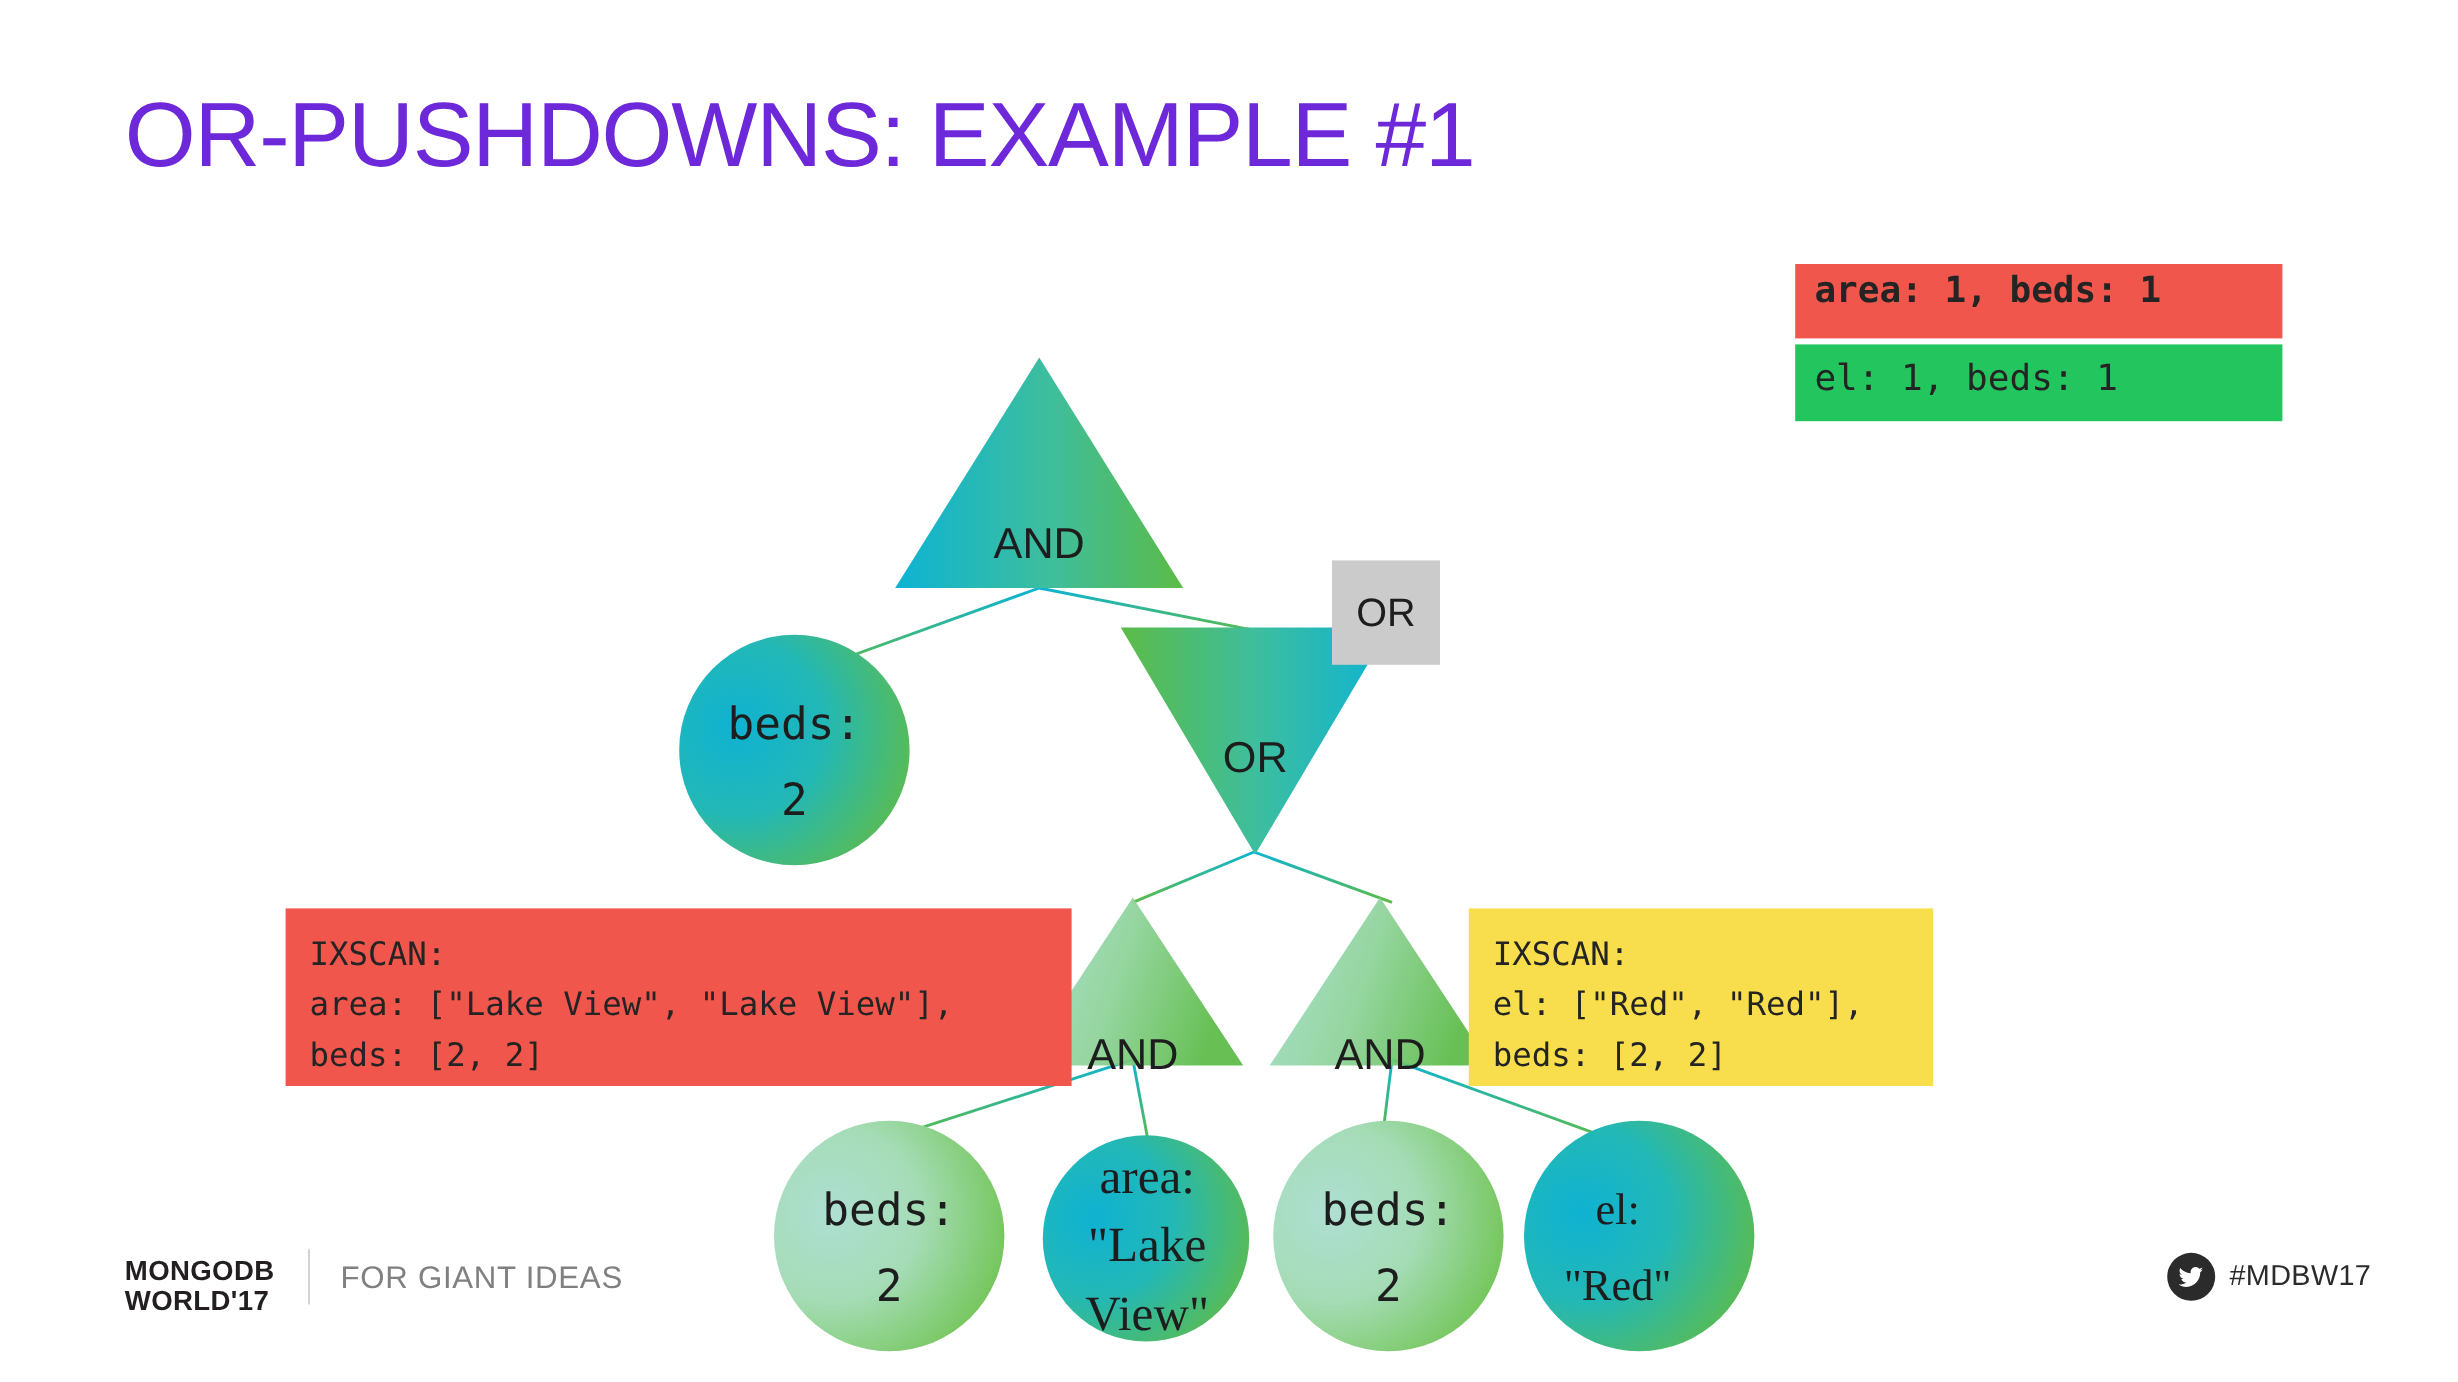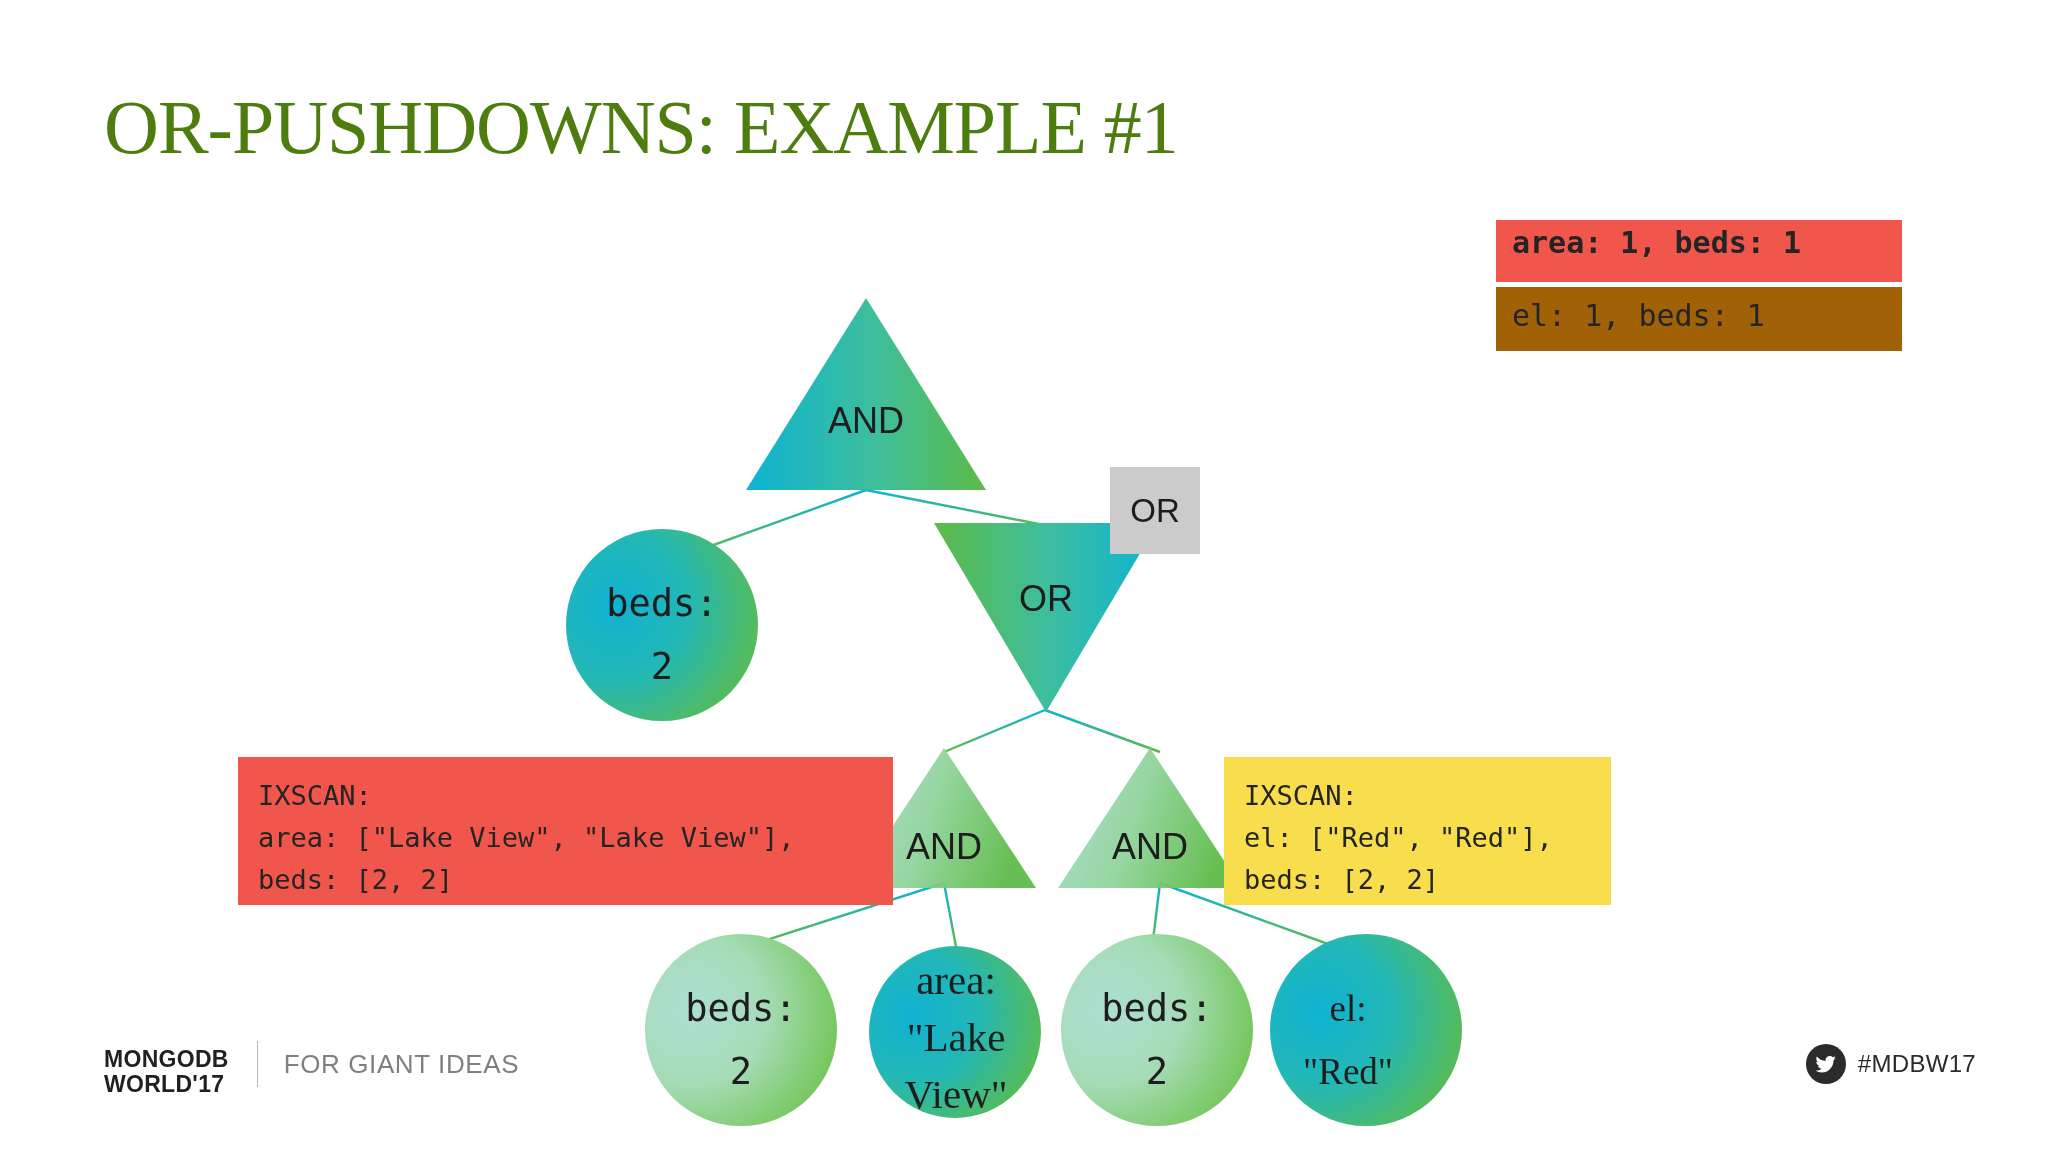--- a/index.html
+++ b/index.html
@@ -12,28 +12,27 @@
     height: 1152px;
     position: relative;
     overflow: hidden;
     font-family: "Liberation Sans", sans-serif;
   }
 
   
   #slide-title {
     position: absolute;
     left: 104px;
-    top: 86px;
+    top: 71px;
     font-size: 76px;
     font-weight: 400;
     letter-spacing: -1px;
-    color: #4d7c0f;
+    color: #6d28d9;
     white-space: nowrap;
     line-height: 1.1;
-    font-family: Liberation Serif, serif;
   }
 
   
   .legend-box {
     position: absolute;
     font-family: "DejaVu Sans Mono", monospace;
     font-size: 30px;
     color: #242424;
     padding: 8px 16px 10px 16px;
     box-sizing: border-box;
@@ -47,21 +46,21 @@
     background: #F0564C;
     font-weight: bold;
     line-height: 46px;
     padding-top: 0;
   }
   #legend-index-secondary {
     left: 1496px;
     top: 287px;
     width: 406px;
     height: 64px;
-    background: #a16207;
+    background: #22c55e;
     line-height: 50px;
     padding-top: 4px;
   }
 
   
   #tree-canvas {
     position: absolute;
     left: 0;
     top: 0;
     width: 2048px;
@@ -74,20 +73,21 @@
     position: absolute;
     color: #1d1d1d;
     text-align: center;
     pointer-events: none;
     white-space: pre;
   }
   .label-op {
     font-family: "Liberation Sans", sans-serif;
     font-size: 36px;
     font-weight: 400;
+    margin-top: 32px;
   }
   .label-pred {
     font-family: "DejaVu Sans Mono", monospace;
     font-size: 37px;
     line-height: 63px;
     font-weight: 400;
   }
   .label-pred-sm {
     font-family: Liberation Serif, serif;
     font-size: 41px;

